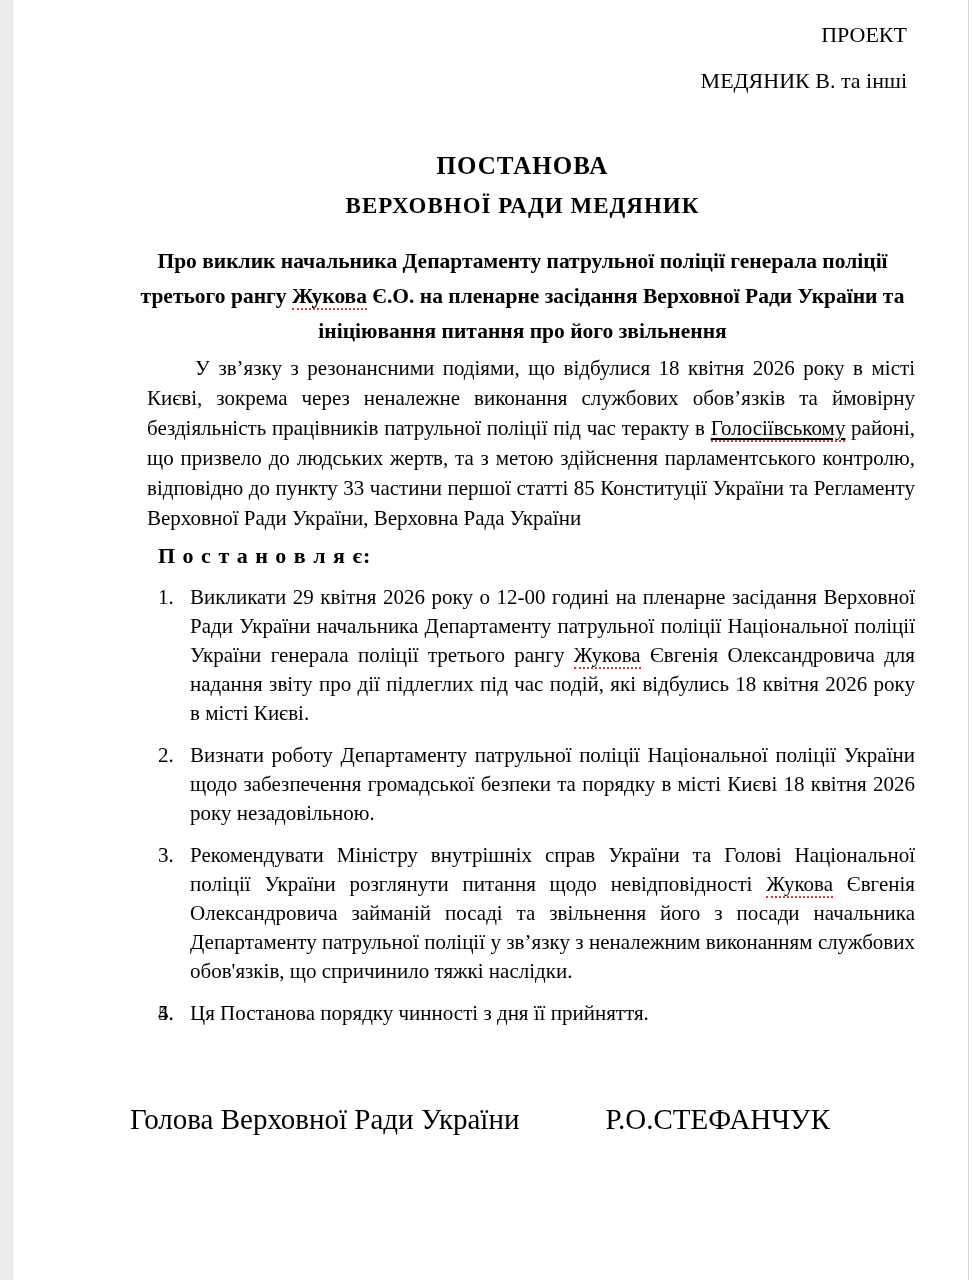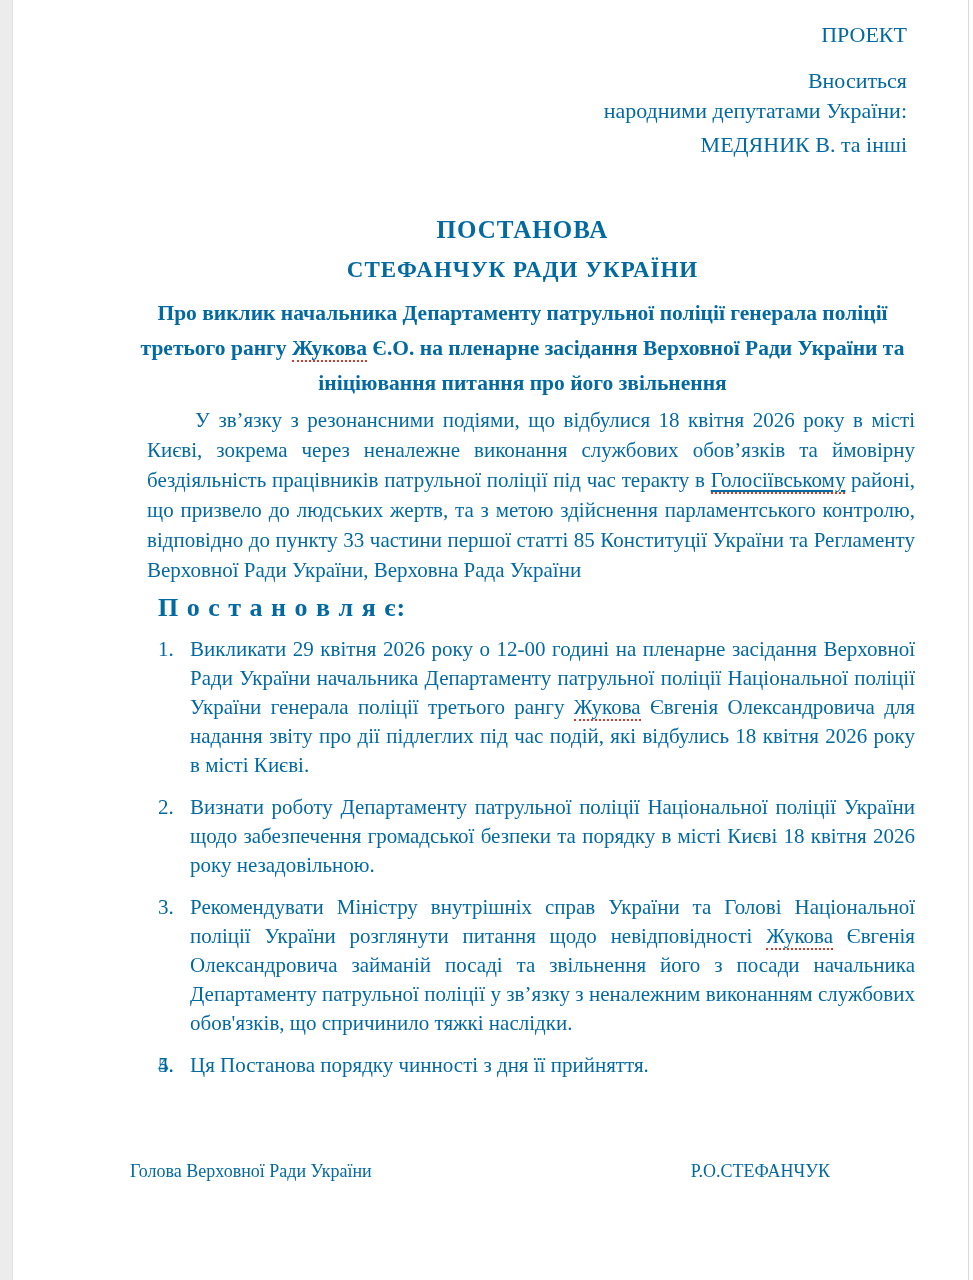--- a/index.html
+++ b/index.html
@@ -7,21 +7,21 @@
     padding: 0;
     background: #ffffff;
   }
   .page {
     position: relative;
     width: 973px;
     height: 1280px;
     background: #ffffff;
     overflow: hidden;
     font-family: "Liberation Serif", "DejaVu Serif", serif;
-    color: #0369a1;
+    color: #000000;
     box-sizing: border-box;
   }
   .edge-left {
     position: absolute;
     left: 0; top: 0; bottom: 0;
     width: 12px;
     background: #ececec;
     border-right: 1px solid #e2e2e2;
   }
   .edge-right {
@@ -58,38 +58,38 @@
     letter-spacing: 1px;
   }
   .authority {
     margin-top: 8px;
     font-weight: bold;
     font-size: 23px;
     line-height: 32px;
     letter-spacing: 1px;
   }
   .subject {
-    margin-top: 10px;
+    margin-top: 22px;
     font-weight: bold;
     font-size: 21.5px;
     line-height: 35px;
     text-align: center;
   }
 
   
   .preamble {
     margin: 4px 0 0 17px;
     text-align: justify;
     text-indent: 48px;
   }
   .resolves {
     margin-top: 8px;
     margin-left: 28px;
     font-weight: bold;
-    font-size: 26px;
+    font-size: 22px;
     letter-spacing: 1px;
   }
   .items { margin-top: 12px; }
   .item {
     position: relative;
     padding-left: 60px;
     text-align: justify;
     line-height: 29px;
     margin-bottom: 13px;
   }
@@ -106,44 +106,40 @@
     text-underline-offset: 3px;
     border-bottom: 2px dotted #d23b2e;
   }
 
   
   .footer {
     display: flex;
     justify-content: space-between;
     margin-top: 76px;
     padding-right: 85px;
-    font-size: 18px;
+    font-size: 29px;
   }
 </style>
 </head>
 <body>
 
 <div class="page">
   <div class="edge-left"></div>
   <div class="edge-right"></div>
 
   <div class="content">
 
     <div class="header-block">
       <div class="project">ПРОЕКТ</div>
-      <div class="submission">
-        <div>Вноситься</div>
-        <div>народними депутатами України:</div>
-      </div>
       <div class="submitters">МЕДЯНИК В. та інші</div>
     </div>
 
     <div class="title-block">
       <div class="doc-type">ПОСТАНОВА</div>
-      <div class="authority">СТЕФАНЧУК РАДИ УКРАЇНИ</div>
+      <div class="authority">ВЕРХОВНОЇ РАДИ МЕДЯНИК</div>
       <div class="subject"><span>Про виклик начальника Департаменту патрульної поліції генерала поліції третього рангу </span><span class="m-spell">Жукова</span><span> Є.О. на пленарне засідання Верховної Ради України та ініціювання питання про його звільнення</span></div>
     </div>
 
     <p class="preamble"><span>У зв’язку з резонансними подіями, що відбулися 18 квітня 2026 року в місті Києві, зокрема через неналежне виконання службових обов’язків та ймовірну бездіяльність працівників патрульної поліції під час теракту в </span><span class="m-undl-spell">Голосіївському</span><span> районі, що призвело до людських жертв, та з метою здійснення парламентського контролю, відповідно до пункту 33 частини першої статті 85 Конституції України та Регламенту Верховної Ради України, Верховна Рада України</span></p>
 
     <div class="resolves">П о с т а н о в л я є:</div>
 
     <div class="items">
       <div class="item">
         <span class="num">1.</span>

